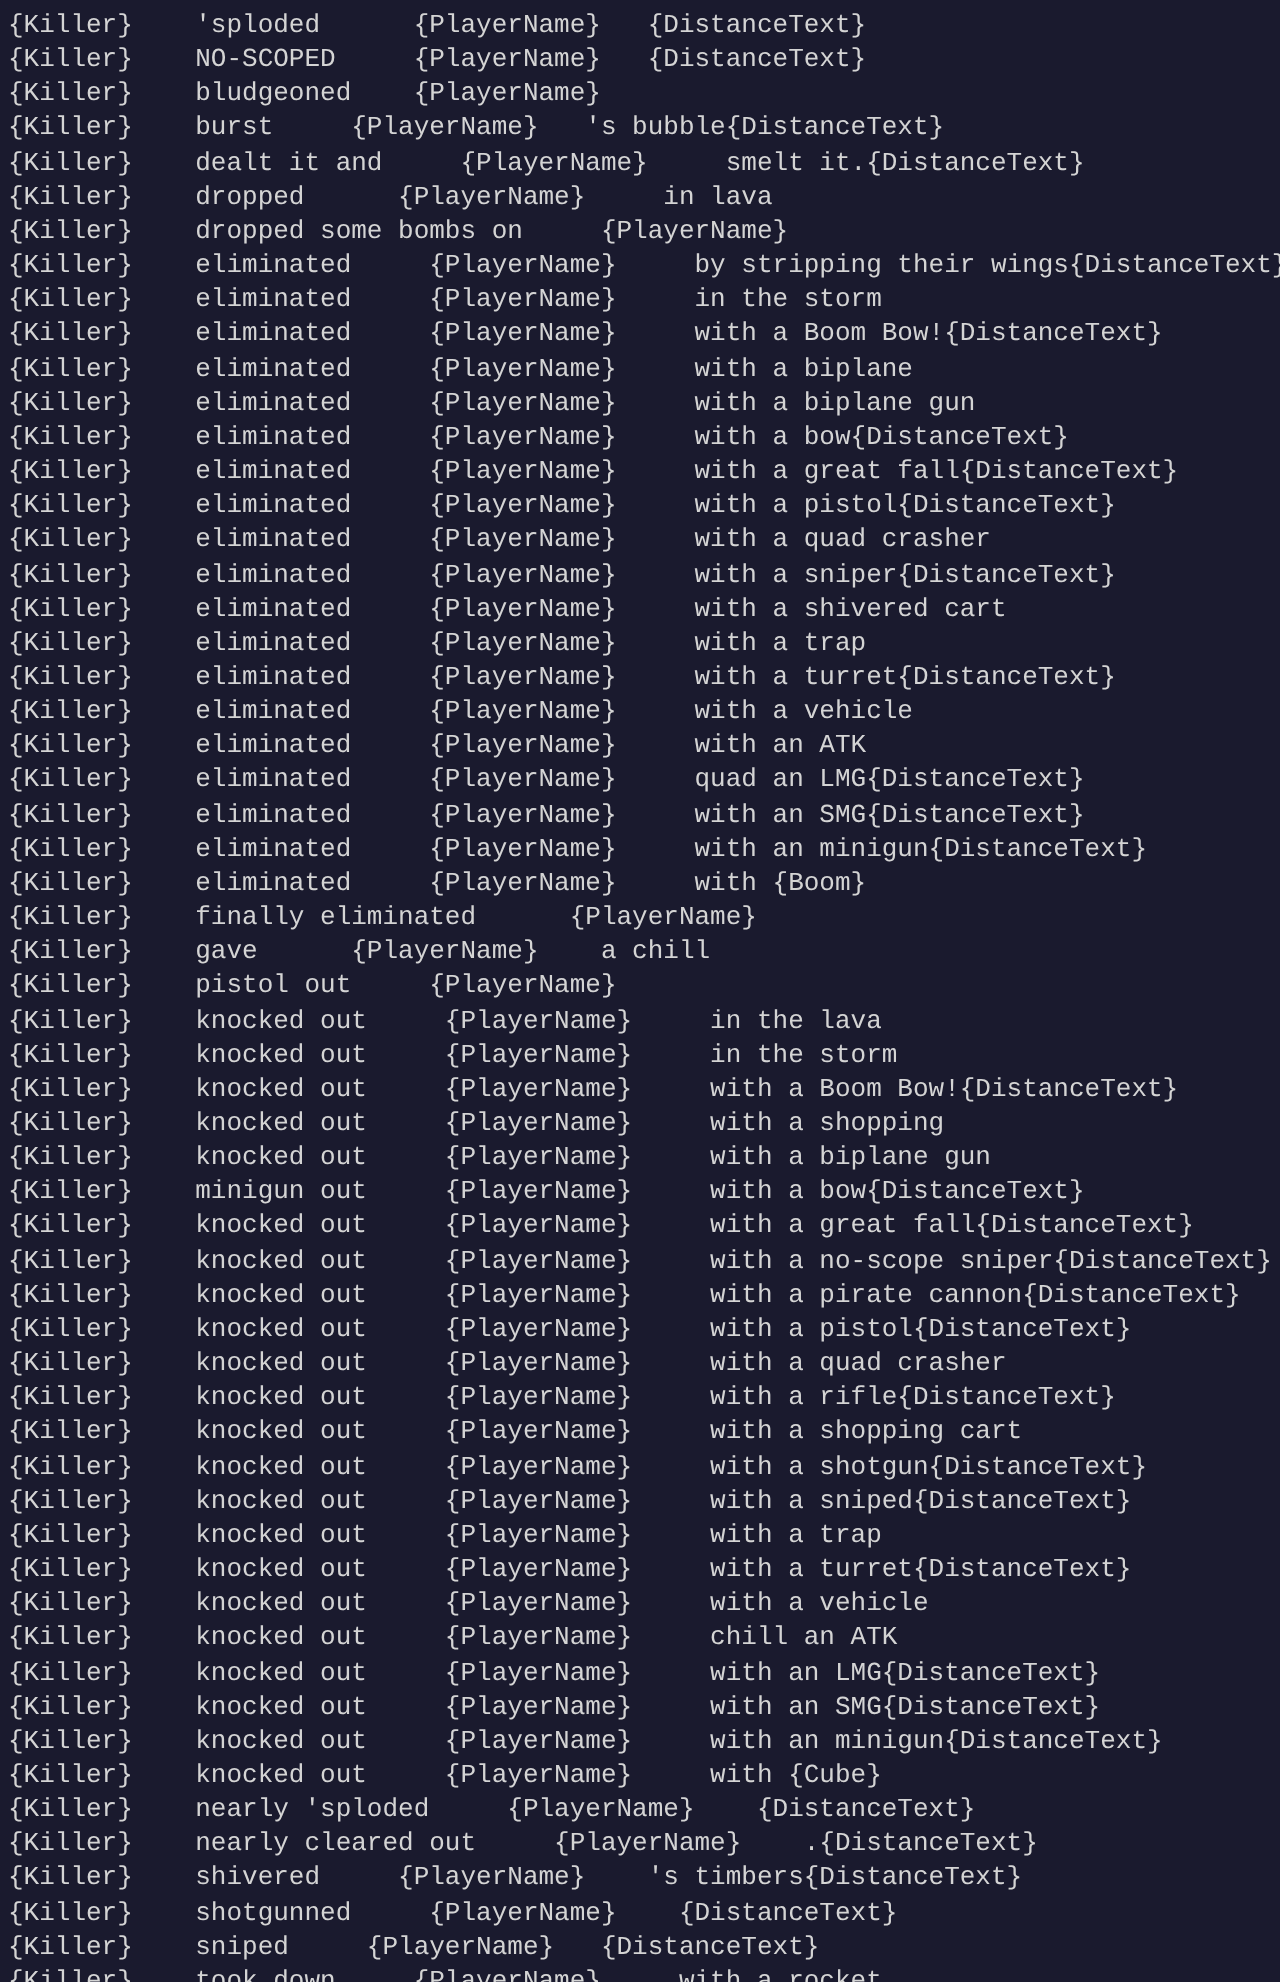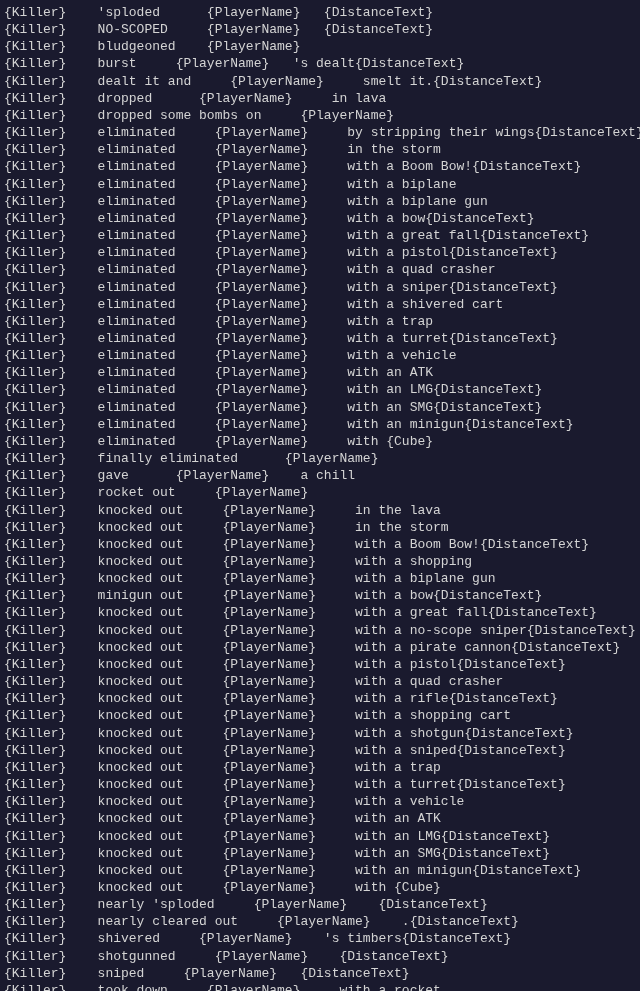--- a/index.html
+++ b/index.html
@@ -27,65 +27,65 @@
       padding: 0 2px;
     }
   </style>
 </head>
 <body>
 
 <div class="container">
 <div class="line"><span>{Killer}    'sploded      {PlayerName}   {DistanceText}</span></div>
     <div class="line"><span>{Killer}    NO-SCOPED     {PlayerName}   {DistanceText}</span></div>
     <div class="line"><span>{Killer}    bludgeoned    {PlayerName}</span></div>
-    <div class="line"><span>{Killer}    burst     {PlayerName}   's dealt{DistanceText}</span></div>
+    <div class="line"><span>{Killer}    burst     {PlayerName}   's bubble{DistanceText}</span></div>
     <div class="line"><span>{Killer}    dealt it and     {PlayerName}     smelt it.{DistanceText}</span></div>
     <div class="line"><span>{Killer}    dropped      {PlayerName}     in lava</span></div>
     <div class="line"><span>{Killer}    dropped some bombs on     {PlayerName}</span></div>
     <div class="line"><span>{Killer}    eliminated     {PlayerName}     by stripping their wings{DistanceText}</span></div>
     <div class="line"><span>{Killer}    eliminated     {PlayerName}     in the storm</span></div>
     <div class="line"><span>{Killer}    eliminated     {PlayerName}     with a Boom Bow!{DistanceText}</span></div>
     <div class="line"><span>{Killer}    eliminated     {PlayerName}     with a biplane</span></div>
     <div class="line"><span>{Killer}    eliminated     {PlayerName}     with a biplane gun</span></div>
     <div class="line"><span>{Killer}    eliminated     {PlayerName}     with a bow{DistanceText}</span></div>
     <div class="line"><span>{Killer}    eliminated     {PlayerName}     with a great fall{DistanceText}</span></div>
     <div class="line"><span>{Killer}    eliminated     {PlayerName}     with a pistol{DistanceText}</span></div>
     <div class="line"><span>{Killer}    eliminated     {PlayerName}     with a quad crasher</span></div>
     <div class="line"><span>{Killer}    eliminated     {PlayerName}     with a sniper{DistanceText}</span></div>
     <div class="line"><span>{Killer}    eliminated     {PlayerName}     with a shivered cart</span></div>
     <div class="line"><span>{Killer}    eliminated     {PlayerName}     with a trap</span></div>
     <div class="line"><span>{Killer}    eliminated     {PlayerName}     with a turret{DistanceText}</span></div>
     <div class="line"><span>{Killer}    eliminated     {PlayerName}     with a vehicle</span></div>
     <div class="line"><span>{Killer}    eliminated     {PlayerName}     with an ATK</span></div>
-    <div class="line"><span>{Killer}    eliminated     {PlayerName}     with an LMG{DistanceText}</span></div>
+    <div class="line"><span>{Killer}    eliminated     {PlayerName}     quad an LMG{DistanceText}</span></div>
     <div class="line"><span>{Killer}    eliminated     {PlayerName}     with an SMG{DistanceText}</span></div>
     <div class="line"><span>{Killer}    eliminated     {PlayerName}     with an minigun{DistanceText}</span></div>
-    <div class="line"><span>{Killer}    eliminated     {PlayerName}     with {Cube}</span></div>
+    <div class="line"><span>{Killer}    eliminated     {PlayerName}     with {Boom}</span></div>
     <div class="line"><span>{Killer}    finally eliminated      {PlayerName}</span></div>
     <div class="line"><span>{Killer}    gave      {PlayerName}    a chill</span></div>
-    <div class="line"><span>{Killer}    rocket out     {PlayerName}</span></div>
+    <div class="line"><span>{Killer}    pistol out     {PlayerName}</span></div>
     <div class="line"><span>{Killer}    knocked out     {PlayerName}     in the lava</span></div>
     <div class="line"><span>{Killer}    knocked out     {PlayerName}     in the storm</span></div>
     <div class="line"><span>{Killer}    knocked out     {PlayerName}     with a Boom Bow!{DistanceText}</span></div>
     <div class="line"><span>{Killer}    knocked out     {PlayerName}     with a shopping</span></div>
     <div class="line"><span>{Killer}    knocked out     {PlayerName}     with a biplane gun</span></div>
     <div class="line"><span>{Killer}    minigun out     {PlayerName}     with a bow{DistanceText}</span></div>
     <div class="line"><span>{Killer}    knocked out     {PlayerName}     with a great fall{DistanceText}</span></div>
     <div class="line"><span>{Killer}    knocked out     {PlayerName}     with a no-scope sniper{DistanceText}</span></div>
     <div class="line"><span>{Killer}    knocked out     {PlayerName}     with a pirate cannon{DistanceText}</span></div>
     <div class="line"><span>{Killer}    knocked out     {PlayerName}     with a pistol{DistanceText}</span></div>
     <div class="line"><span>{Killer}    knocked out     {PlayerName}     with a quad crasher</span></div>
     <div class="line"><span>{Killer}    knocked out     {PlayerName}     with a rifle{DistanceText}</span></div>
     <div class="line"><span>{Killer}    knocked out     {PlayerName}     with a shopping cart</span></div>
     <div class="line"><span>{Killer}    knocked out     {PlayerName}     with a shotgun{DistanceText}</span></div>
     <div class="line"><span>{Killer}    knocked out     {PlayerName}     with a sniped{DistanceText}</span></div>
     <div class="line"><span>{Killer}    knocked out     {PlayerName}     with a trap</span></div>
     <div class="line"><span>{Killer}    knocked out     {PlayerName}     with a turret{DistanceText}</span></div>
     <div class="line"><span>{Killer}    knocked out     {PlayerName}     with a vehicle</span></div>
-    <div class="line"><span>{Killer}    knocked out     {PlayerName}     with an ATK</span></div>
+    <div class="line"><span>{Killer}    knocked out     {PlayerName}     chill an ATK</span></div>
     <div class="line"><span>{Killer}    knocked out     {PlayerName}     with an LMG{DistanceText}</span></div>
     <div class="line"><span>{Killer}    knocked out     {PlayerName}     with an SMG{DistanceText}</span></div>
     <div class="line"><span>{Killer}    knocked out     {PlayerName}     with an minigun{DistanceText}</span></div>
     <div class="line"><span>{Killer}    knocked out     {PlayerName}     with {Cube}</span></div>
     <div class="line"><span>{Killer}    nearly 'sploded     {PlayerName}    {DistanceText}</span></div>
     <div class="line"><span>{Killer}    nearly cleared out     {PlayerName}    .{DistanceText}</span></div>
     <div class="line"><span>{Killer}    shivered     {PlayerName}    's timbers{DistanceText}</span></div>
     <div class="line"><span>{Killer}    shotgunned     {PlayerName}    {DistanceText}</span></div>
     <div class="line"><span>{Killer}    sniped     {PlayerName}   {DistanceText}</span></div>
     <div class="line"><span>{Killer}    took down     {PlayerName}     with a rocket</span></div>

